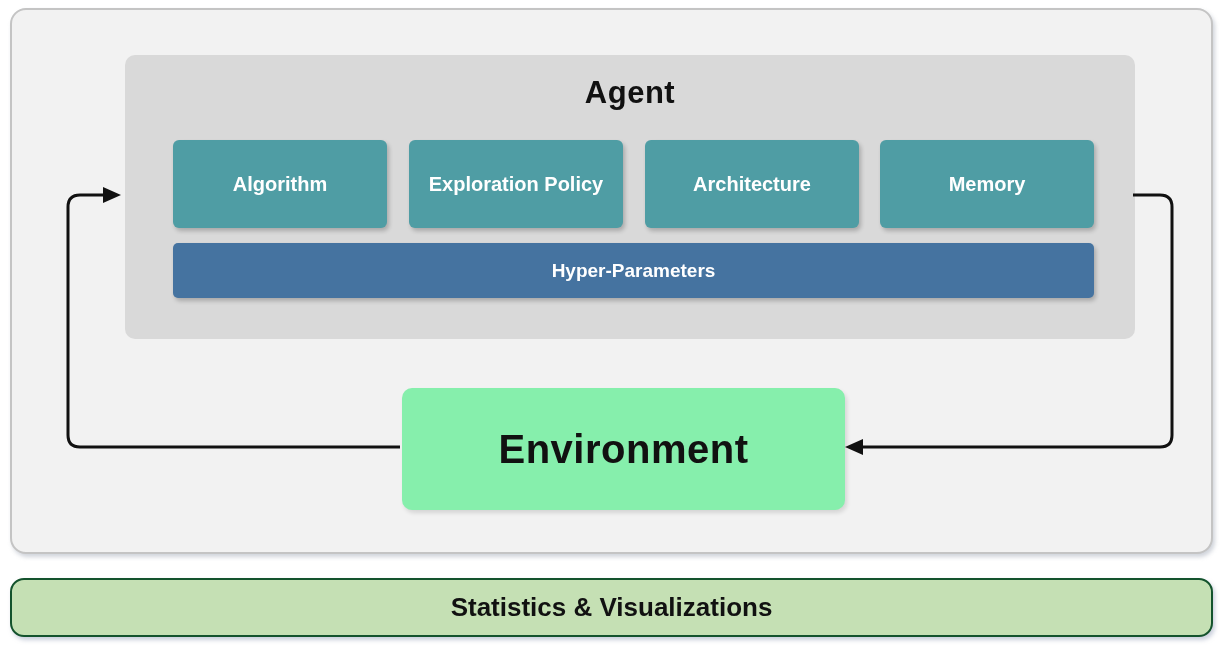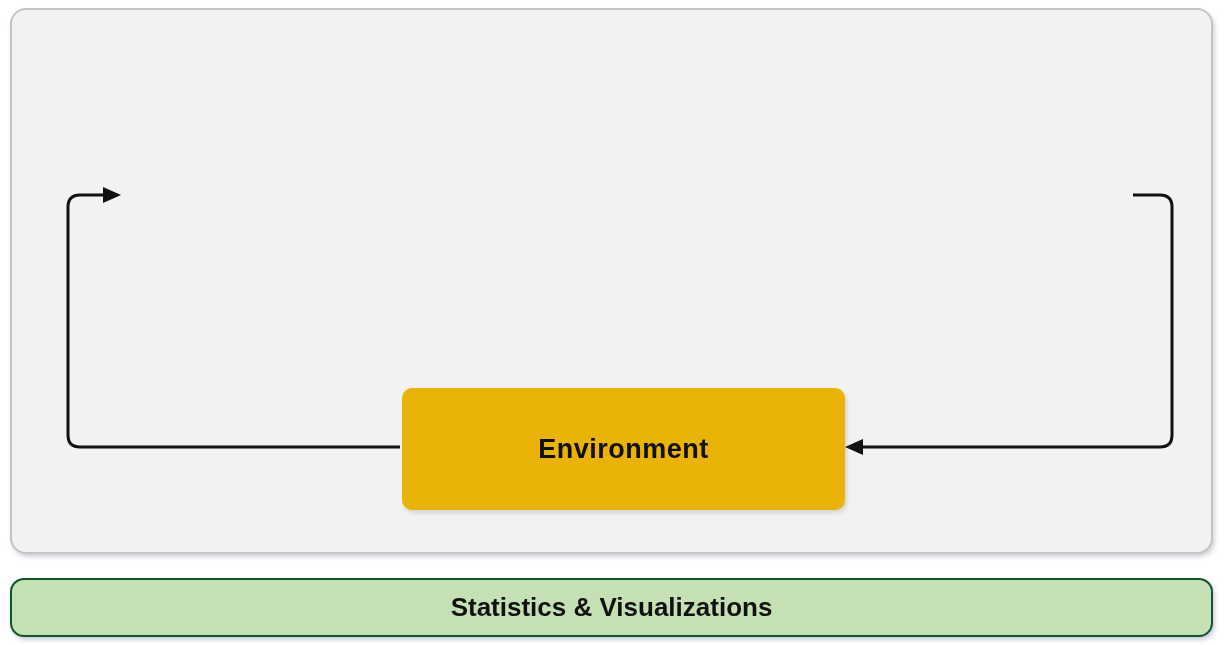--- a/index.html
+++ b/index.html
@@ -81,27 +81,27 @@
     color: #ffffff;
     font-size: 19px;
     font-weight: bold;
   }
   .environment-box {
     position: absolute;
     left: 400px;
     top: 386px;
     width: 443px;
     height: 122px;
-    background: #eab308;
+    background: #86efac;
     border-radius: 10px;
     box-shadow: 2px 3px 4px rgba(0,0,0,0.12);
     display: flex;
     align-items: center;
     justify-content: center;
-    font-size: 27px;
+    font-size: 40px;
     font-weight: bold;
     color: #111111;
     letter-spacing: 0.5px;
   }
   .stats-bar {
     position: absolute;
     left: 10px;
     top: 578px;
     width: 1199px;
     height: 55px;
@@ -125,20 +125,30 @@
     pointer-events: none;
   }
 </style>
 </head>
 <body>
 
 <div class="canvas">
 
   <div class="outer-panel">
 
+    <div class="agent-box" style="left:113px; top:45px;">
+      <div class="agent-title">Agent</div>
+
+      <div class="module-box module-0">Algorithm</div>
+      <div class="module-box module-1">Exploration Policy</div>
+      <div class="module-box module-2">Architecture</div>
+      <div class="module-box module-3">Memory</div>
+
+      <div class="hyper-bar">Hyper-Parameters</div>
+    </div>
 
     <div class="environment-box" style="left:390px; top:378px;">Environment</div>
 
   </div>
 
   <svg class="arrow-layer" viewBox="0 0 1225 645" xmlns="http://www.w3.org/2000/svg">
 
     <g>
       <path d="M 400 447 H 80 Q 68 447 68 435 V 207 Q 68 195 80 195 H 104" fill="none" stroke="#111111" stroke-width="3"></path>
       <polygon points="121,195 103,187 103,203" fill="#111111"></polygon>

